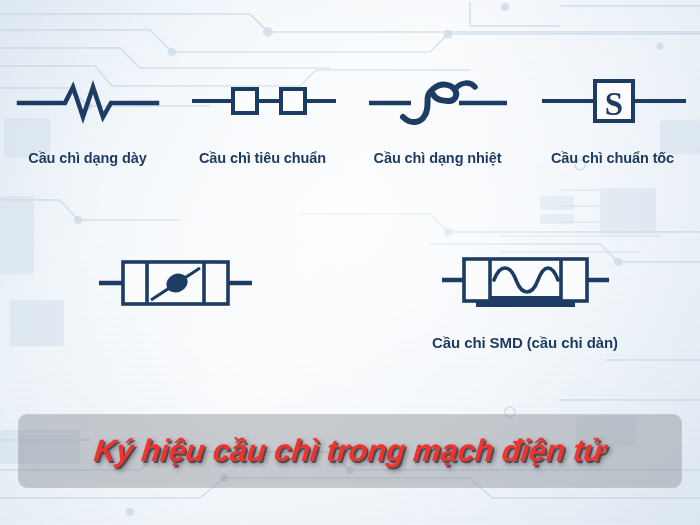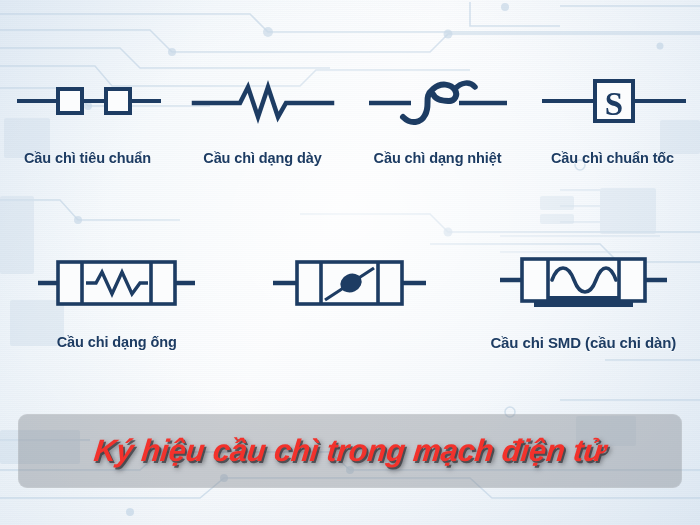--- a/index.html
+++ b/index.html
@@ -128,39 +128,39 @@
   </svg>
 
   <div class="texture"></div>
   <div class="vign"></div>
 
   <div class="rowwrap" id="row1">
 
     <div class="cell">
       <div class="symbol">
         <svg width="150" height="52" viewBox="0 0 150 52">
+          <polyline points="6,28 52,28 60,12 70,42 80,12 90,42 98,28 144,28" stroke="#1d3c63" stroke-width="4.5" fill="none" stroke-linejoin="miter" stroke-linecap="square"></polyline>
+        </svg>
+      </div>
+      <div class="caption">Cầu chì dạng dày</div>
+    </div>
+
+    <div class="cell">
+      <div class="symbol">
+        <svg width="150" height="52" viewBox="0 0 150 52">
           <g stroke="#1d3c63" stroke-width="4" fill="none" stroke-linecap="square">
             <line x1="6" y1="26" x2="45" y2="26"></line>
             <rect x="45" y="14" width="24" height="24" fill="#fbfcfd"></rect>
             <line x1="69" y1="26" x2="93" y2="26"></line>
             <rect x="93" y="14" width="24" height="24" fill="#fbfcfd"></rect>
             <line x1="117" y1="26" x2="146" y2="26"></line>
           </g>
         </svg>
       </div>
       <div class="caption">Cầu chì tiêu chuẩn</div>
-    </div>
-
-    <div class="cell">
-      <div class="symbol">
-        <svg width="150" height="52" viewBox="0 0 150 52">
-          <polyline points="6,28 52,28 60,12 70,42 80,12 90,42 98,28 144,28" stroke="#1d3c63" stroke-width="4.5" fill="none" stroke-linejoin="miter" stroke-linecap="square"></polyline>
-        </svg>
-      </div>
-      <div class="caption">Cầu chì dạng dày</div>
     </div>
 
     <div class="cell">
       <div class="symbol">
         <svg width="150" height="60" viewBox="0 0 150 60">
           <g stroke="#1d3c63" fill="none" stroke-linecap="butt">
             <line x1="6" y1="32" x2="48" y2="32" stroke-width="4.5"></line>
             <line x1="96" y1="32" x2="144" y2="32" stroke-width="4.5"></line>
             <path d="M40 46 C48 54 58 52 62 44 C68 33 60 26 70 18 C78 11 88 13 92 19
                      C95 24 92 30 86 30" stroke-width="6" stroke-linecap="round"></path>
@@ -182,35 +182,20 @@
           </g>
           <text x="76" y="43" text-anchor="middle" font-family="Liberation Serif, serif" font-size="33" font-weight="bold" fill="#1d3c63">S</text>
         </svg>
       </div>
       <div class="caption">Cầu chì chuẩn tốc</div>
     </div>
   </div>
 
   <div class="rowwrap" id="row2">
 
-    <div class="cell">
-      <div class="symbol">
-        <svg width="165" height="62" viewBox="0 0 165 62">
-          <g stroke="#1d3c63" stroke-width="3.6" fill="none">
-            <line x1="4" y1="31" x2="24" y2="31" stroke-width="4.5"></line>
-            <line x1="141" y1="31" x2="161" y2="31" stroke-width="4.5"></line>
-            <rect x="24" y="10" width="117" height="42" fill="#fbfcfd"></rect>
-            <line x1="48" y1="10" x2="48" y2="52"></line>
-            <line x1="117" y1="10" x2="117" y2="52"></line>
-            <polyline points="52,31 62,31 68,20 78,42 88,20 98,42 106,31 114,31" stroke-width="3.4" stroke-linejoin="miter"></polyline>
-          </g>
-        </svg>
-      </div>
-      <div class="caption">Cầu chi dạng ống</div>
-    </div>
 
     <div class="cell">
       <div class="symbol">
         <svg width="165" height="62" viewBox="0 0 165 62">
           <g stroke="#1d3c63" stroke-width="3.6" fill="none">
             <line x1="6" y1="31" x2="30" y2="31" stroke-width="4.5"></line>
             <line x1="135" y1="31" x2="159" y2="31" stroke-width="4.5"></line>
             <rect x="30" y="10" width="105" height="42" fill="#fbfcfd"></rect>
             <line x1="54" y1="10" x2="54" y2="52"></line>
             <line x1="111" y1="10" x2="111" y2="52"></line>

